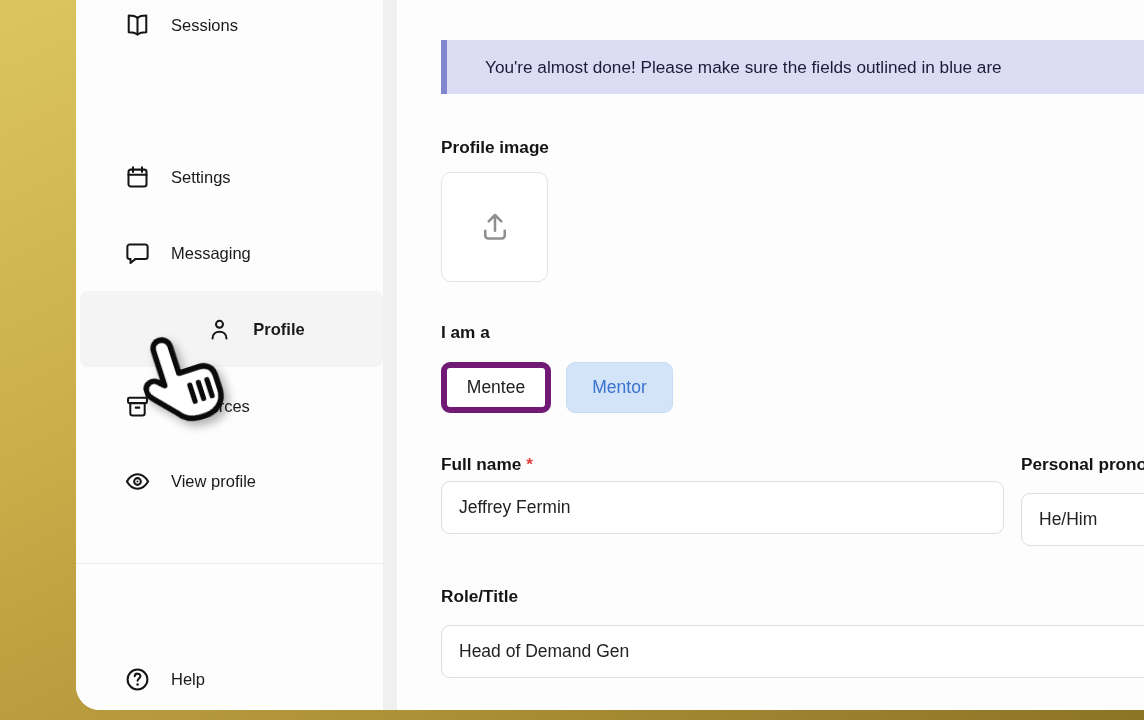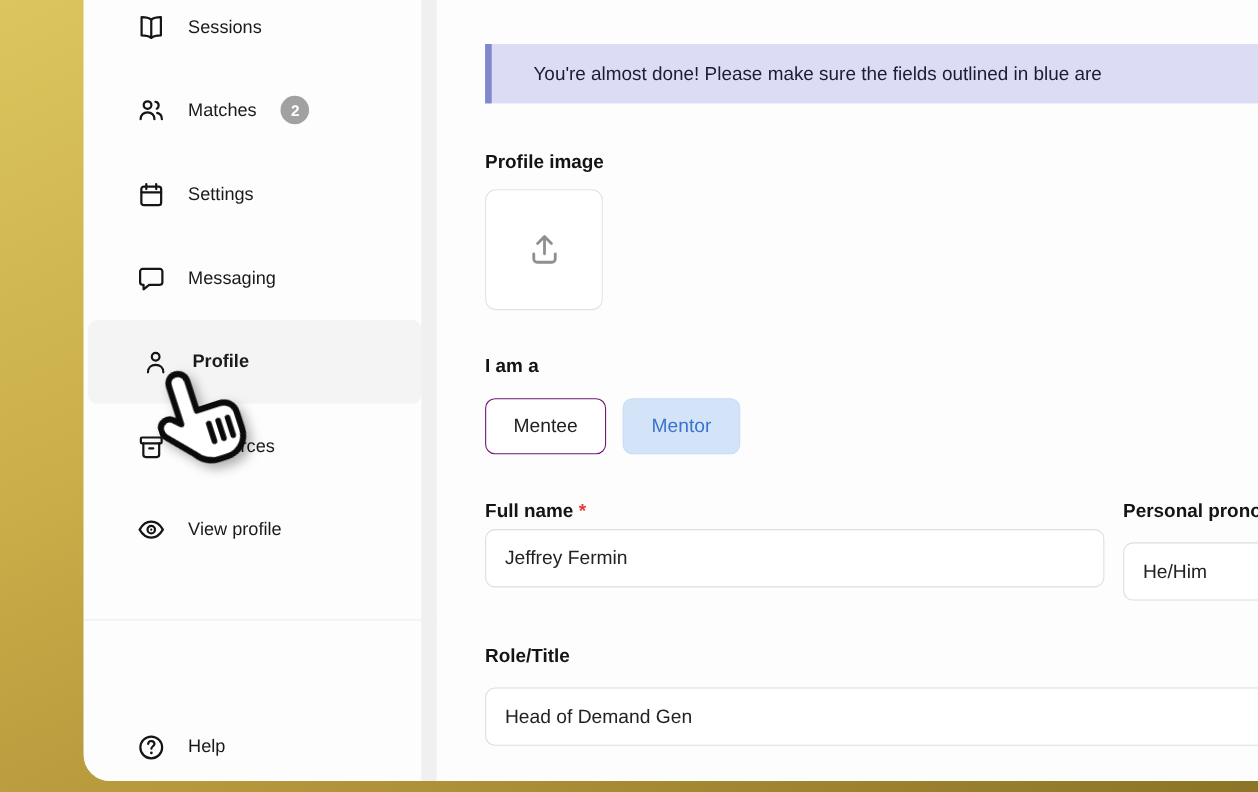--- a/index.html
+++ b/index.html
@@ -15,21 +15,21 @@
     background: #fdfdfd; border-radius: 0 0 0 24px; overflow: hidden;
   }
   
   .sidebar { position: absolute; left: 0; top: 0; width: 307px; height: 100%; background: #fdfdfd; }
   .scroll-track { position: absolute; left: 307px; top: 0; width: 14px; height: 100%; background: #f0f0f0; }
   .nav-item {
     position: absolute; left: 0; width: 307px; height: 76px;
     display: flex; align-items: center; padding-left: 48px; gap: 20px;
     font-size: 16.5px; color: #1a1a1a; cursor: pointer; white-space: nowrap;
   }
-  .nav-item.active { left: 4px; width: 303px; background: #f4f4f4; border-radius: 8px; font-weight: bold; }
+  .nav-item.active { left: 4px; width: 303px; background: #f4f4f4; border-radius: 8px; font-weight: bold; justify-content: center; }
   .nav-item svg { width: 27px; height: 27px; flex: 0 0 27px; }
   .badge {
     width: 26px; height: 26px; border-radius: 50%; background: #a1a1a1;
     color: #ffffff; font-size: 14px; font-weight: bold;
     display: inline-flex; align-items: center; justify-content: center; margin-left: 2px;
   }
   .sidebar-divider { position: absolute; top: 563px; left: 0; width: 321px; height: 1px; background: #ececec; }
   
   .banner {
     position: absolute; left: 365px; top: 40px; right: 0; height: 54px;
@@ -43,21 +43,21 @@
     position: absolute; left: 365px; top: 172px; width: 107px; height: 110px;
     background: #ffffff; border: 1px solid #e3e3e3; border-radius: 10px;
     display: flex; align-items: center; justify-content: center; cursor: pointer;
   }
   .upload-box svg { width: 36px; height: 36px; }
   .pill-btn {
     position: absolute; top: 362px; height: 51px; border-radius: 9px;
     display: flex; align-items: center; justify-content: center;
     font-size: 17.5px; cursor: pointer;
   }
-  .pill-btn.mentee { left: 365px; width: 110px; background: #ffffff; border: 1px solid #701a75; color: #212121; }
+  .pill-btn.mentee { left: 365px; width: 110px; background: #ffffff; border: 6px solid #701a75; color: #212121; }
   .pill-btn.mentor { left: 490px; width: 107px; background: #d4e4f8; border: 1px solid #c7dcf6; color: #3a72cd; }
   .text-input {
     position: absolute; height: 53px; background: #ffffff; border: 1px solid #dedede;
     border-radius: 9px; display: flex; align-items: center; padding-left: 17px;
     font-size: 17.5px; color: #222222; white-space: nowrap; overflow: hidden;
   }
   
   .hand-cursor {
     position: absolute; left: 130px; top: 336px; width: 82px; height: 94px; z-index: 50;
     transform: rotate(-18deg); transform-origin: 26px 8px;
@@ -74,30 +74,20 @@
   <nav class="sidebar">
 
     <div class="nav-item" style="top:-13px">
       <svg viewBox="0 0 24 24" class="icon-stroke">
         <path d="M12 5.2 C10 3.6 7.2 3.2 4.2 3.2 V18 C7.2 18 10 18.4 12 20 C14 18.4 16.8 18 19.8 18 V3.2 C16.8 3.2 14 3.6 12 5.2 Z"></path>
         <path d="M12 5.2 V20"></path>
       </svg>
       <span>Sessions</span>
     </div>
 
-    <div class="nav-item" style="top:62px">
-      <svg viewBox="0 0 24 24" class="icon-stroke">
-        <circle cx="9" cy="7.6" r="3.1"></circle>
-        <path d="M3.4 19 C3.4 15.6 5.9 13.4 9 13.4 C12.1 13.4 14.6 15.6 14.6 19"></path>
-        <path d="M15.4 4.9 C16.9 5.2 18 6.4 18 7.9 C18 9 17.4 10 16.5 10.5"></path>
-        <path d="M16.8 13.9 C19.2 14.5 20.6 16.4 20.6 19"></path>
-      </svg>
-      <span>Matches</span>
-      <span class="badge">2</span>
-    </div>
 
     <div class="nav-item" style="top:139px">
       <svg viewBox="0 0 24 24" class="icon-stroke">
         <rect x="4" y="5" width="16" height="15" rx="2"></rect>
         <path d="M8 3 V7 M16 3 V7 M4 9.6 H20"></path>
       </svg>
       <span>Settings</span>
     </div>
 
     <div class="nav-item" style="top:215px">

